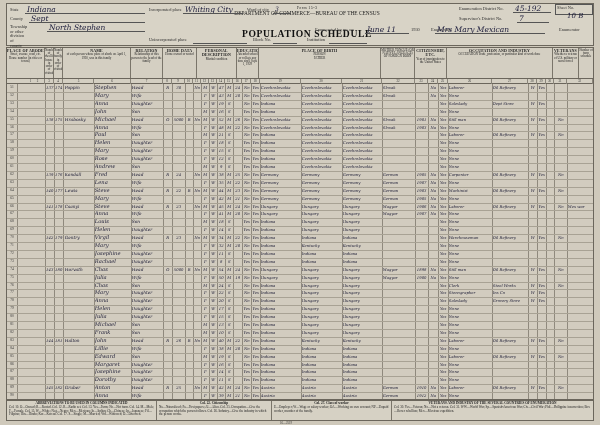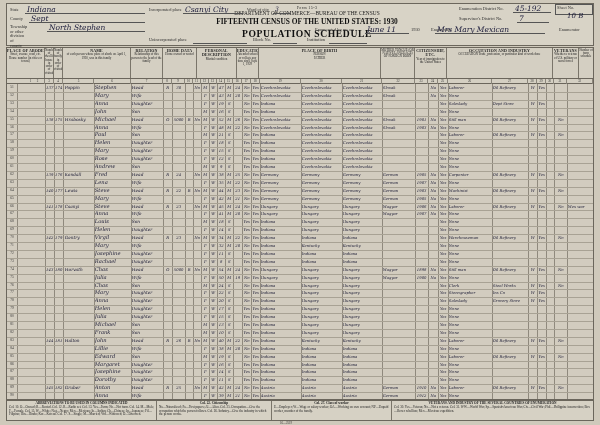--- a/index.html
+++ b/index.html
@@ -98,37 +98,36 @@
   .foot .fttl{font-weight:bold;font-size:3.4px;display:block;text-align:center;}
 </style>
 </head>
 <body>
 
 <div id="sheet">
 
   <div class="hdr">
     <div class="ctrTop">Form 15-3</div>
     <div class="dept">DEPARTMENT OF COMMERCE—BUREAU OF THE CENSUS</div>
-    <div class="fifteenth">FIFTEENTH CENSUS OF THE UNITED STATES: 1930</div>
     <div class="popsched">POPULATION SCHEDULE</div>
 
     <div class="lbl" style="left:3px;top:3px;">State</div>
     <div class="ms" style="left:20px;top:1px;">Indiana</div>
     <div class="rule" style="left:18px;top:9px;width:120px;"></div>
 
     <div class="lbl" style="left:3px;top:12px;">County</div>
     <div class="ms" style="left:24px;top:10px;">Sept</div>
     <div class="rule" style="left:22px;top:18px;width:116px;"></div>
 
     <div class="lbl" style="left:3px;top:21px;width:16px;line-height:1.05;">Township or other division of county</div>
     <div class="ms" style="left:42px;top:19px;">North Stephen</div>
     <div class="rule" style="left:40px;top:27px;width:98px;"></div>
 
     <div class="lbl" style="left:142px;top:3px;">Incorporated place</div>
-    <div class="ms" style="left:178px;top:1px;">Csanyi City</div>
+    <div class="ms" style="left:178px;top:1px;">Whiting City</div>
     <div class="rule" style="left:176px;top:9px;width:60px;"></div>
 
     <div class="lbl" style="left:240px;top:3px;">Ward of city</div>
     <div class="ms" style="left:268px;top:1px;font-size:6px;">3</div>
     <div class="rule" style="left:266px;top:9px;width:18px;"></div>
 
     <div class="lbl" style="left:142px;top:33px;">Unincorporated place</div>
     <div class="rule" style="left:186px;top:39px;width:54px;"></div>
     <div class="lbl" style="left:246px;top:33px;">Block No.</div>
     <div class="rule" style="left:266px;top:39px;width:24px;"></div>

